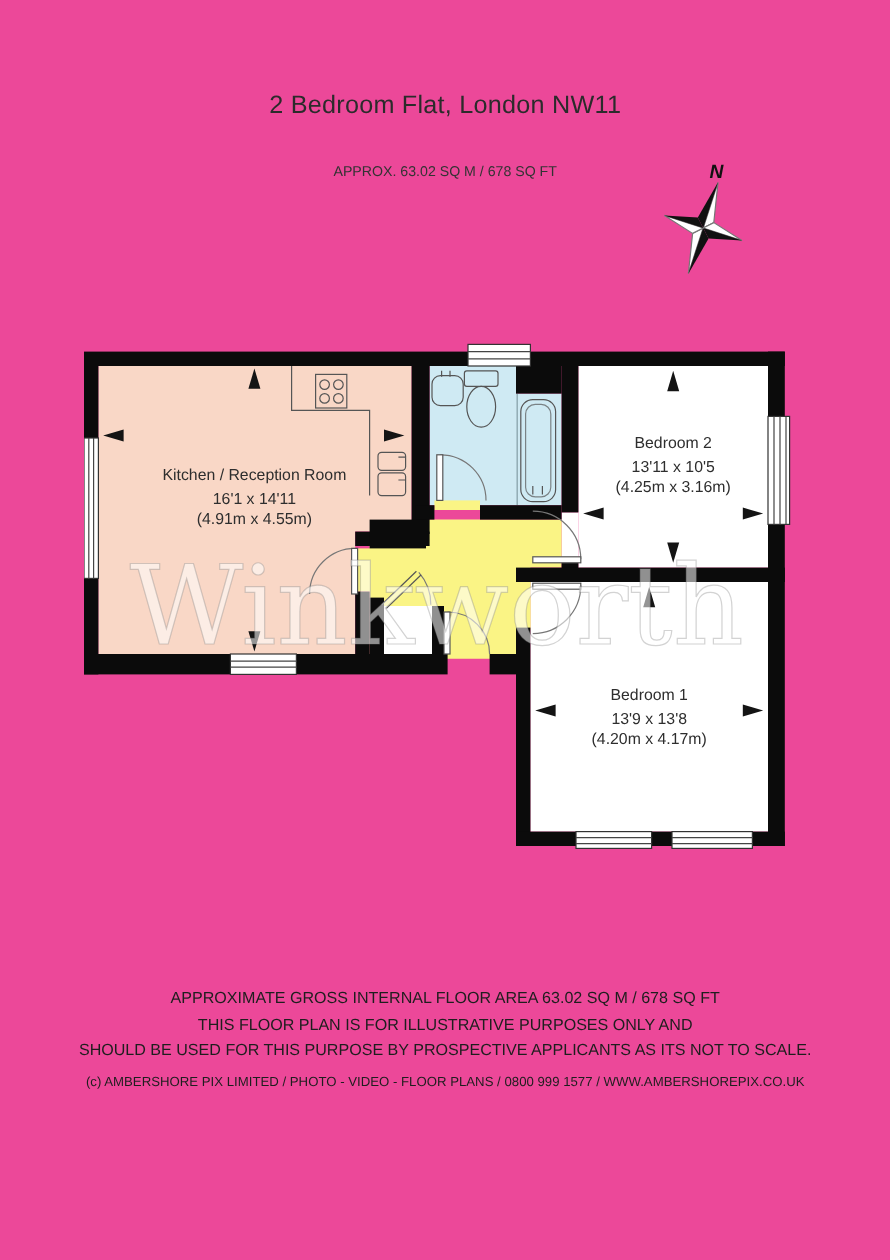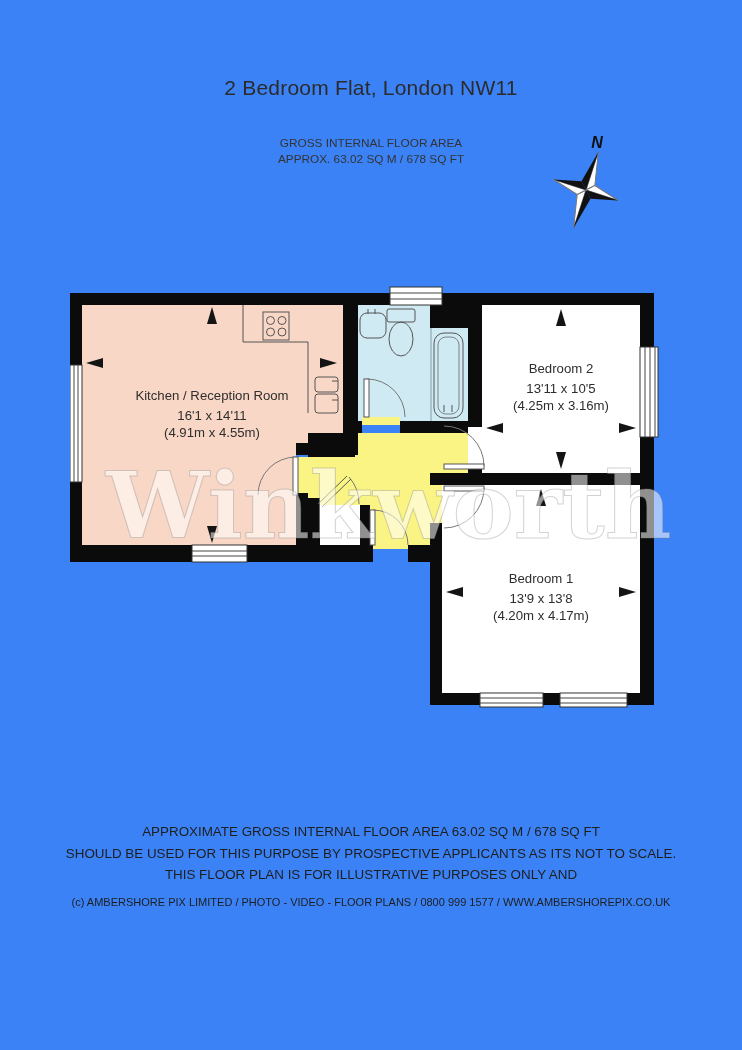--- a/index.html
+++ b/index.html
@@ -1,47 +1,46 @@
 <!DOCTYPE html>
 <html><head>
 <meta charset="utf-8">
 <style>
   html,body{margin:0;padding:0;background:#ffffff;}
-  .page{position:relative;width:742px;height:1050px;background:#3b82f6;overflow:hidden;
+  .page{position:relative;width:742px;height:1050px;background:#ec4899;overflow:hidden;
         font-family:"Liberation Sans",sans-serif;color:#2d2d2d;}
   .title{position:absolute;top:76px;left:0;width:100%;text-align:center;
          font-size:21px;letter-spacing:.2px;color:#2b2b2b;}
   .subheader{position:absolute;top:136px;left:0;width:100%;text-align:center;
              font-size:11.8px;line-height:15.5px;color:#333;}
   .plan-svg{position:absolute;left:70px;top:285px;}
   .compass-svg{position:absolute;left:538px;top:132px;}
-  .watermark{position:absolute;left:106px;top:460px;width:540px;text-align:center;
+  .watermark{position:absolute;left:94px;top:460px;width:540px;text-align:center;
              font-family:"DejaVu Serif",serif;font-size:92px;line-height:1;
              color:rgba(255,255,255,0.55);-webkit-text-stroke:1px rgba(130,130,130,0.35);
-             pointer-events:none;z-index:5;font-weight:bold;}
+             pointer-events:none;z-index:5;}
   .footer{position:absolute;top:821px;left:0;width:100%;text-align:center;
           font-size:13.4px;line-height:21.5px;color:#1e1e1e;}
   .copyright{position:absolute;top:896px;left:0;width:100%;text-align:center;
              font-size:11px;color:#1e1e1e;}
   .room-label{font-family:"Liberation Sans",sans-serif;font-size:13.2px;fill:#2e2e2e;}
   .fixture{fill:none;stroke:#555;stroke-width:1;}
   .door-arc{fill:none;stroke:#777;stroke-width:1;}
   .door-leaf{fill:#fff;stroke:#555;stroke-width:1;}
   .win-line{stroke:#444;stroke-width:1;}
   .arrow{fill:#141414;}
 </style>
 </head>
 <body>
 
 <div class="page">
 
   <div class="title">2 Bedroom Flat, London NW11</div>
 
   <div class="subheader">
-    <div>GROSS INTERNAL FLOOR AREA</div>
     <div>APPROX. 63.02 SQ M / 678 SQ FT</div>
   </div>
 
   <svg class="compass-svg" width="96" height="104" viewBox="0 0 96 104">
     <text x="59" y="16" text-anchor="middle" font-size="16" font-style="italic" font-weight="bold" fill="#111">N</text>
     <g transform="translate(48,58) rotate(18)">
       <polygon points="0,-40 7,-7 0,0" fill="#fff" stroke="#777" stroke-width="1"></polygon>
       <polygon points="0,-40 -7,-7 0,0" fill="#111"></polygon>
       <polygon points="34,0 7,-7 0,0" fill="#fff" stroke="#777" stroke-width="1"></polygon>
       <polygon points="34,0 7,7 0,0" fill="#111"></polygon>
@@ -206,19 +205,19 @@
 
     <text class="room-label" x="471" y="290" text-anchor="middle">Bedroom 1</text>
     <text class="room-label" x="471" y="310" text-anchor="middle">13'9 x 13'8</text>
     <text class="room-label" x="471" y="327" text-anchor="middle">(4.20m x 4.17m)</text>
   </svg>
 
   <div class="watermark">Winkworth</div>
 
   <div class="footer">
     <div>APPROXIMATE GROSS INTERNAL FLOOR AREA 63.02 SQ M / 678 SQ FT</div>
+    <div>THIS FLOOR PLAN IS FOR ILLUSTRATIVE PURPOSES ONLY AND</div>
     <div>SHOULD BE USED FOR THIS PURPOSE BY PROSPECTIVE APPLICANTS AS ITS NOT TO SCALE.</div>
-    <div>THIS FLOOR PLAN IS FOR ILLUSTRATIVE PURPOSES ONLY AND</div>
   </div>
 
   <div class="copyright">(c) AMBERSHORE PIX LIMITED / PHOTO - VIDEO - FLOOR PLANS / 0800 999 1577 / WWW.AMBERSHOREPIX.CO.UK</div>
 
 </div>
 
 </body></html>

